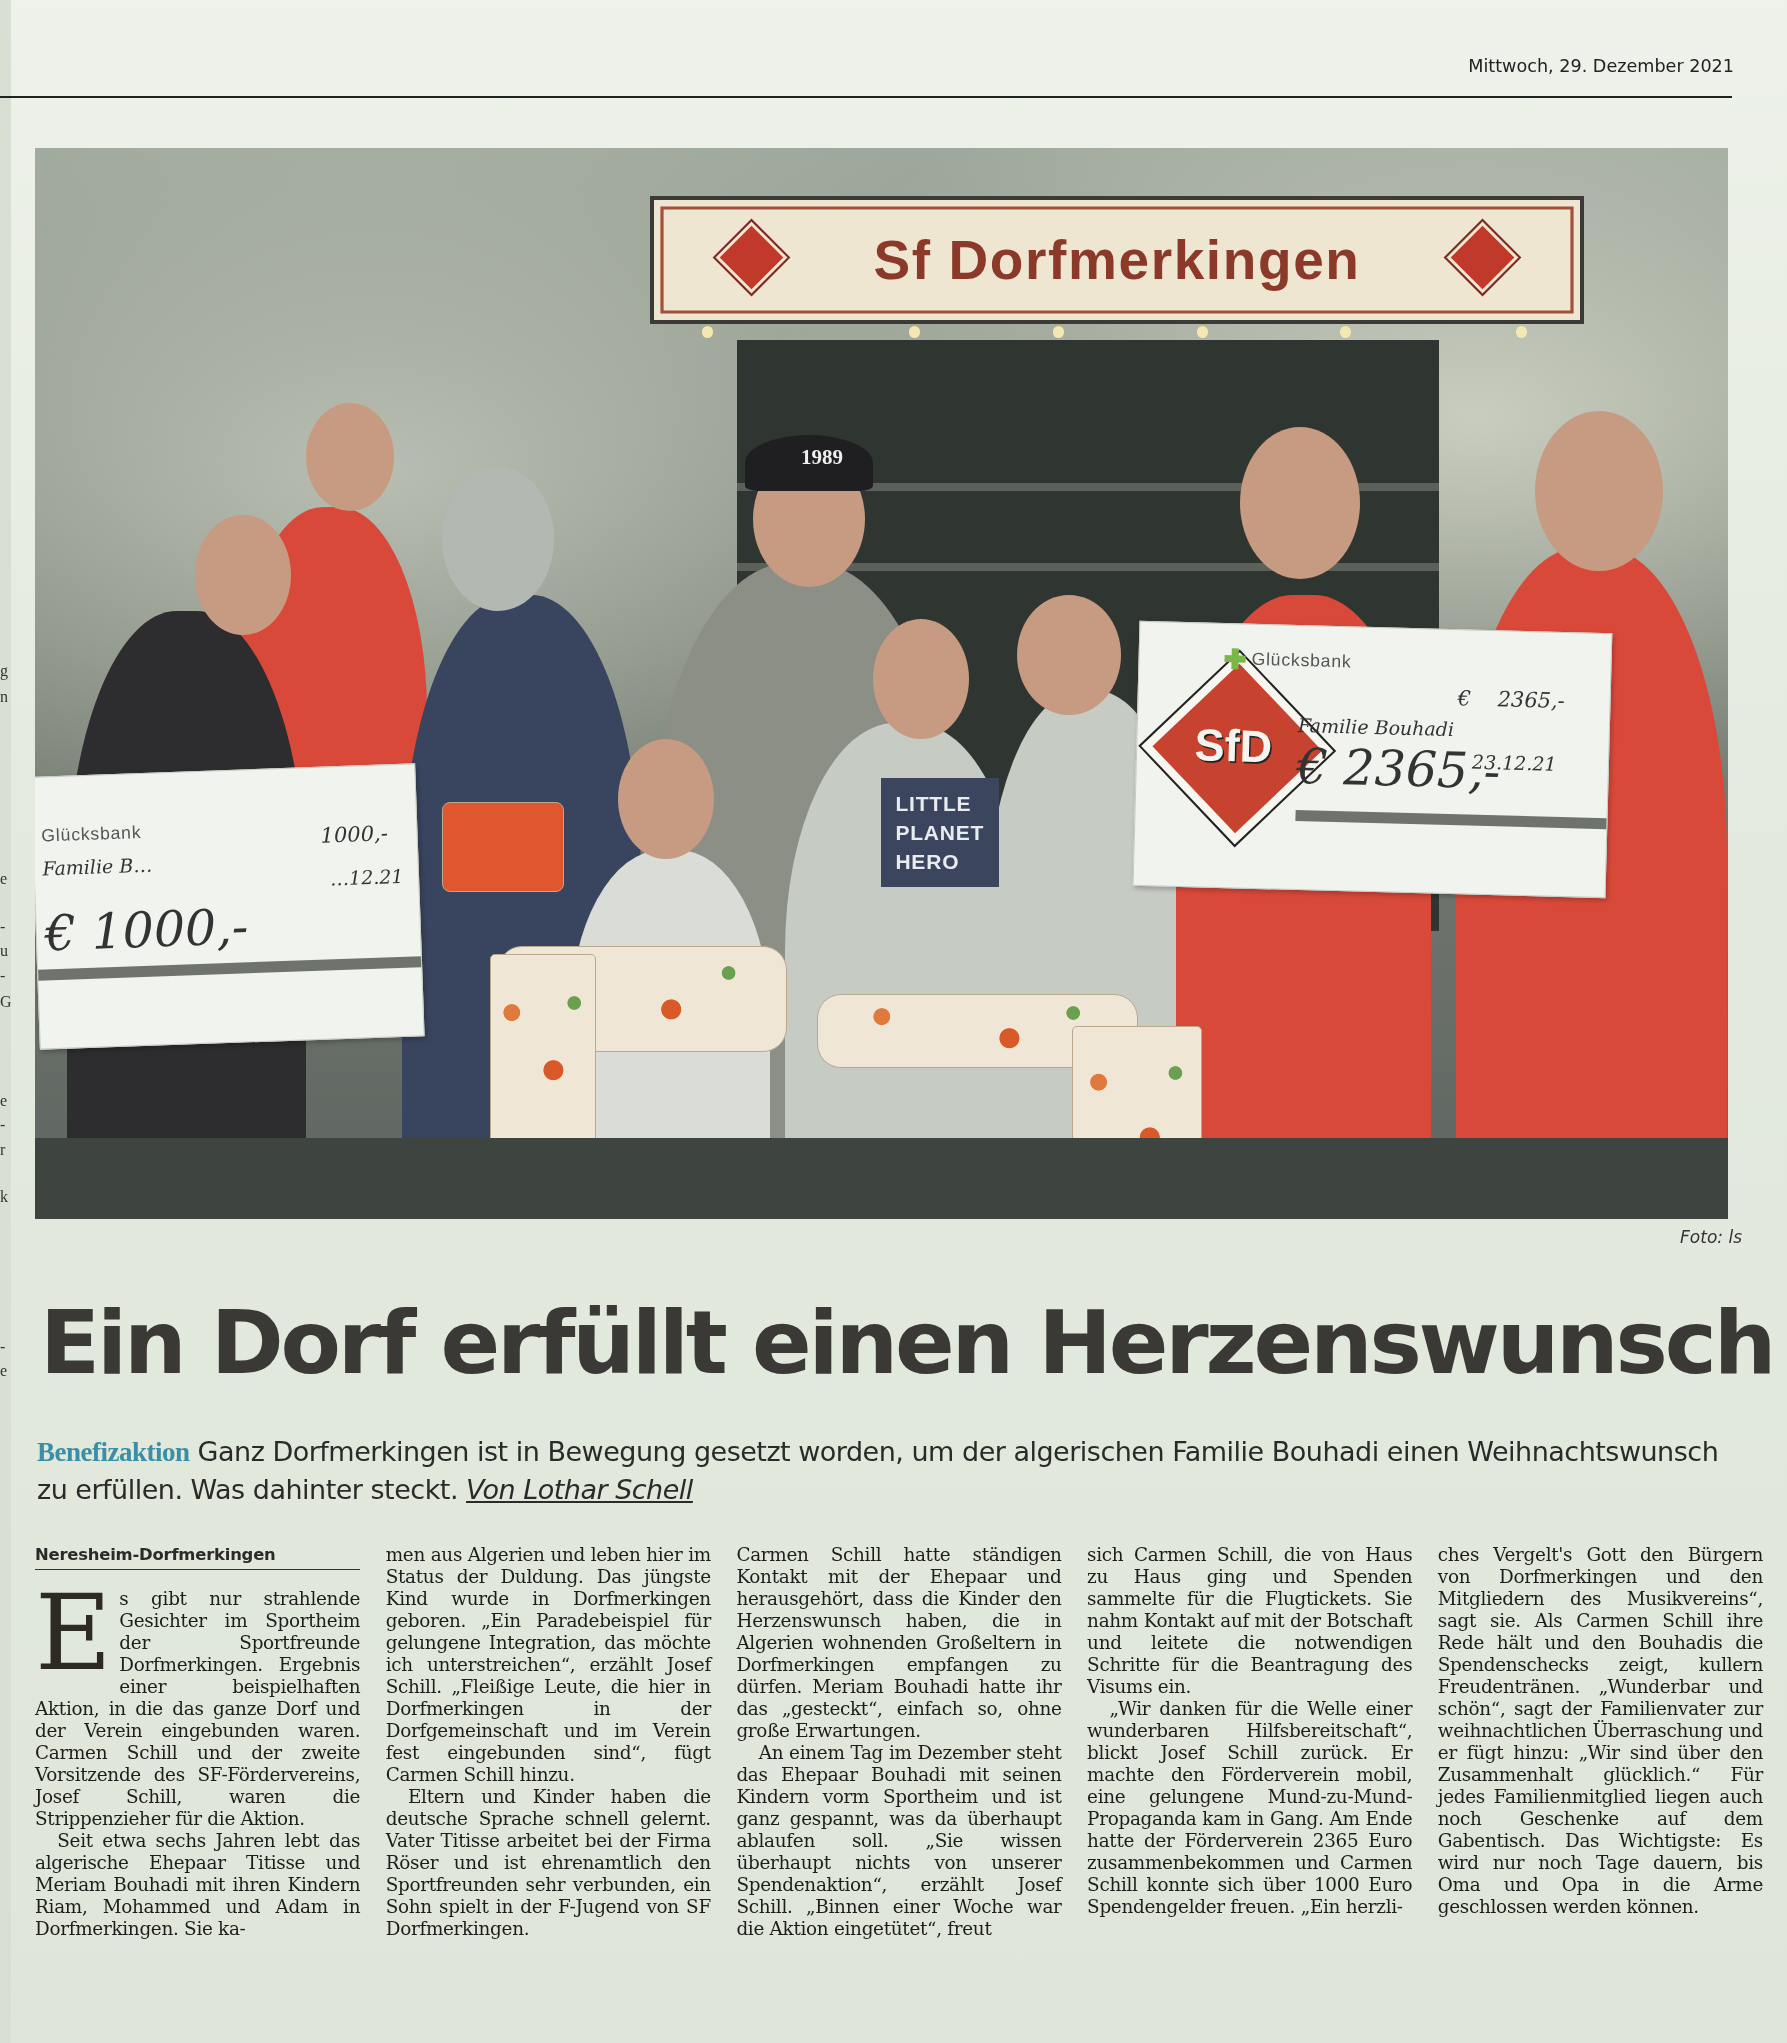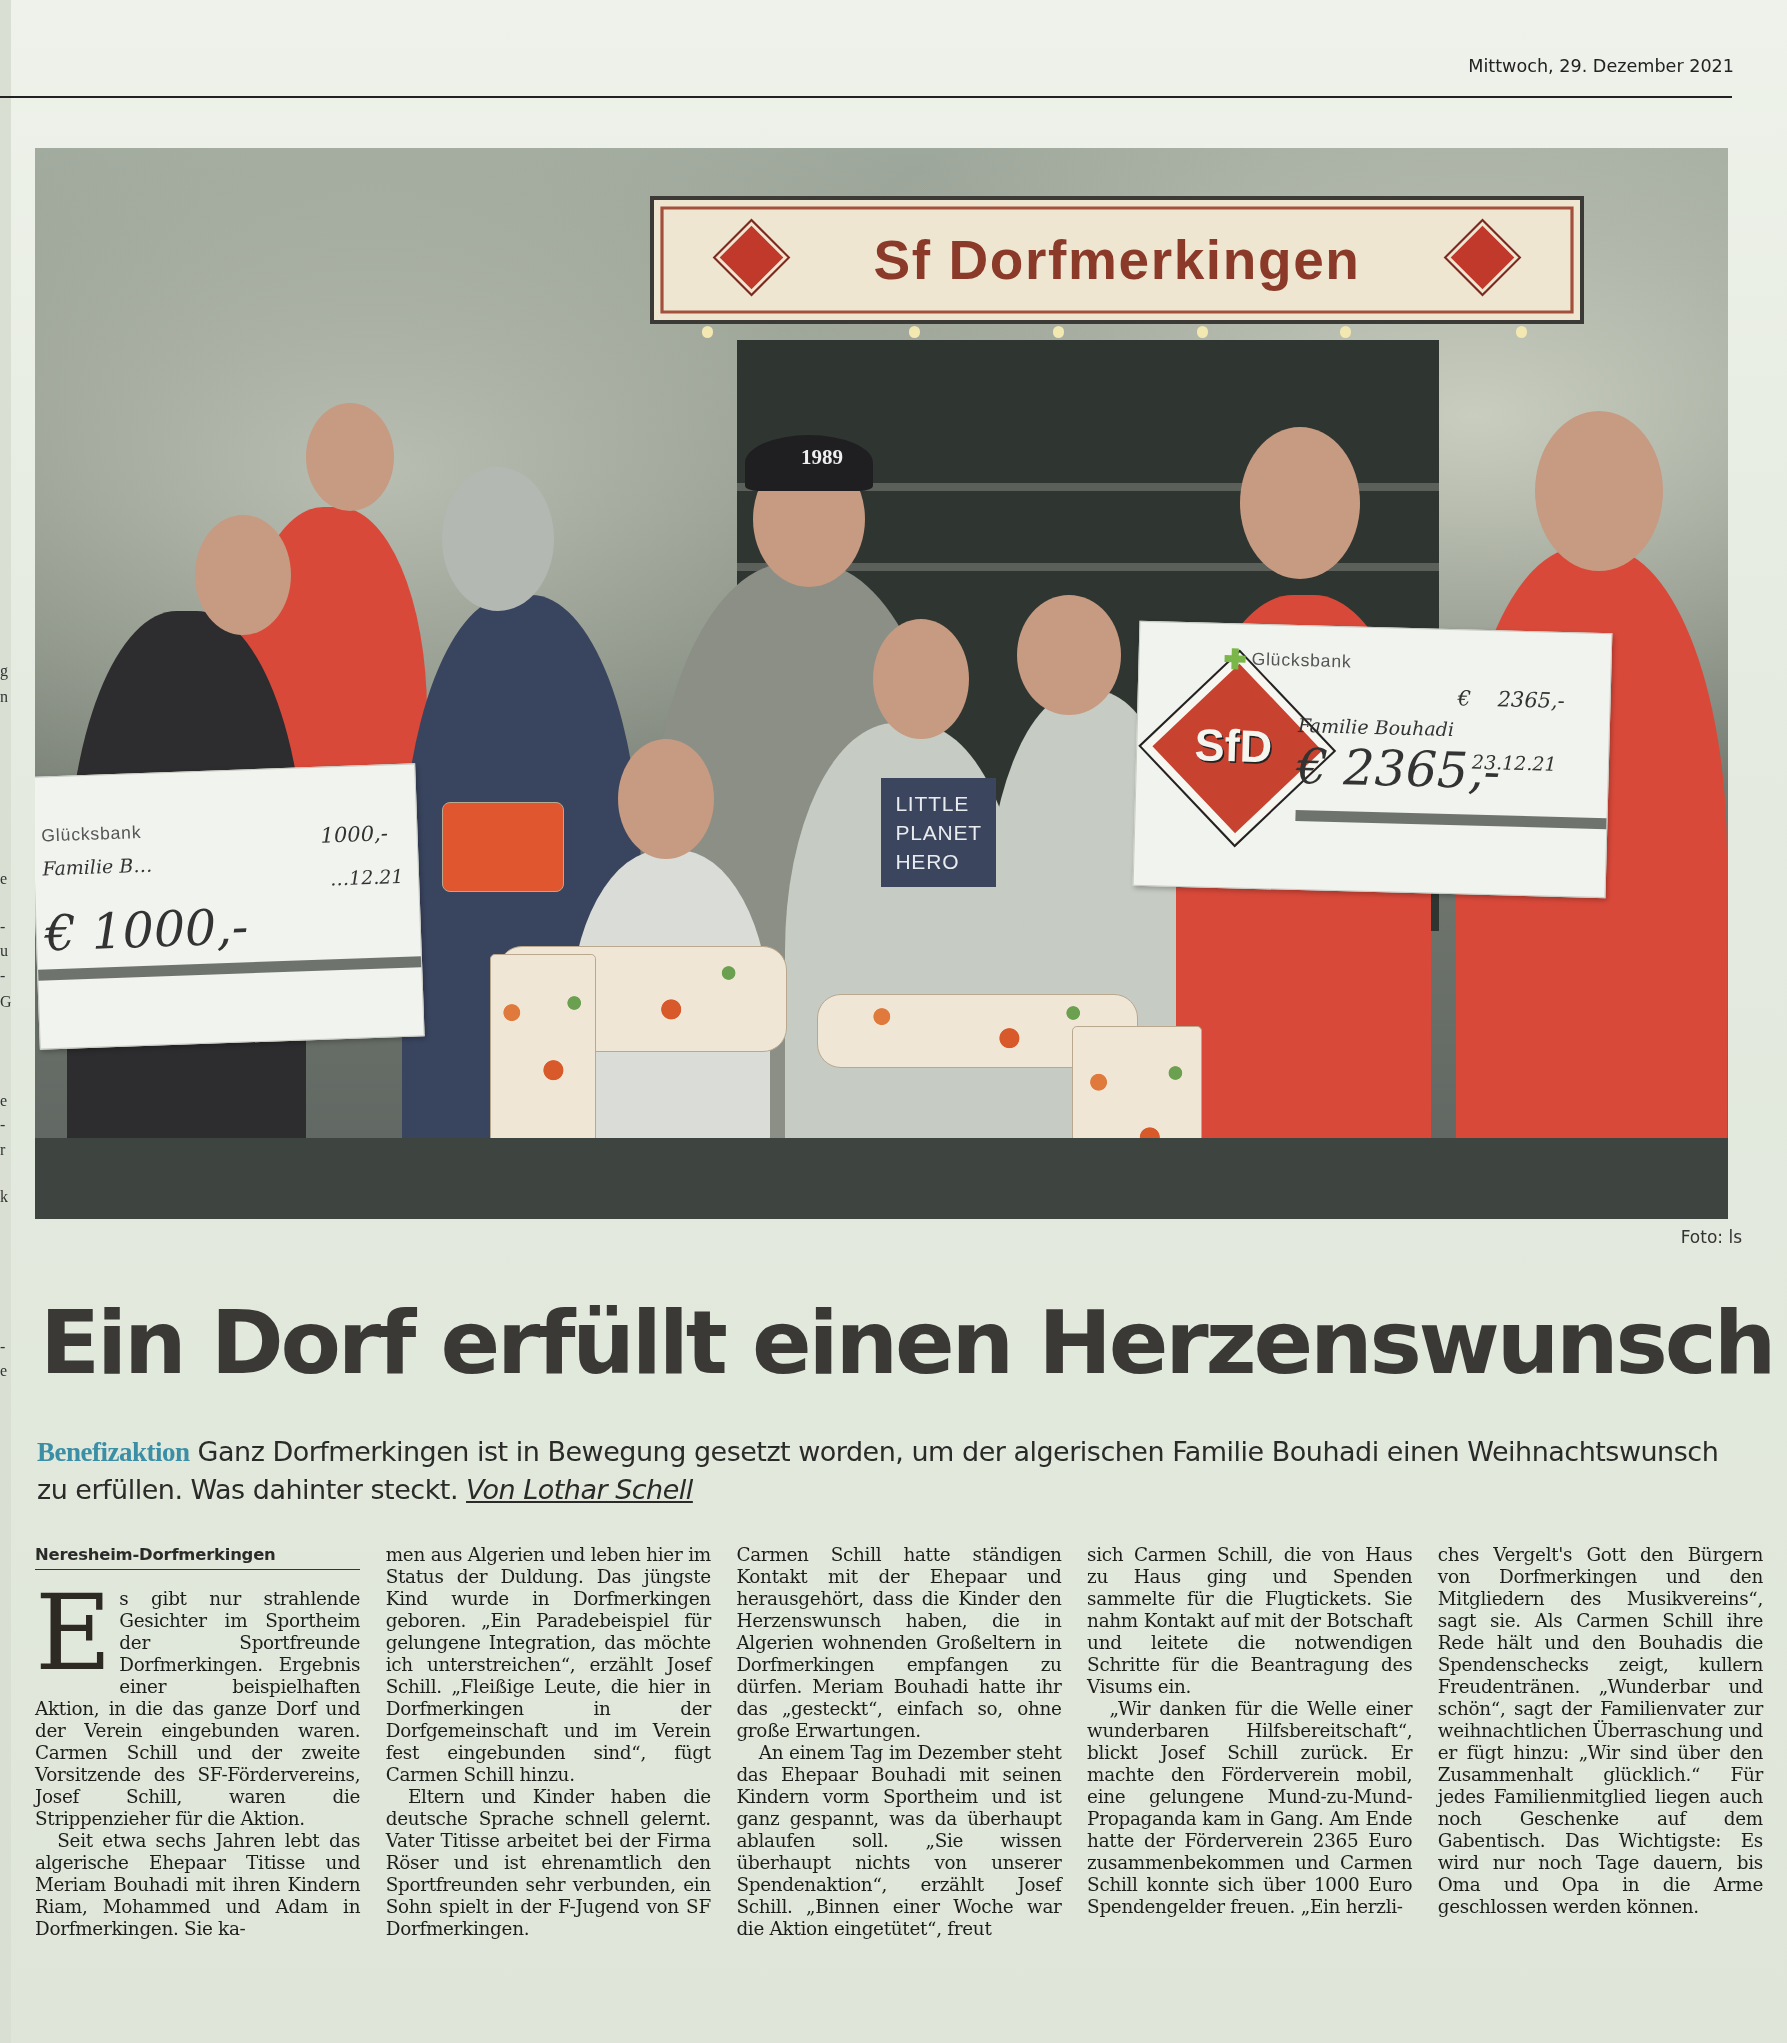--- a/index.html
+++ b/index.html
@@ -97,32 +97,32 @@
       position: absolute; border-radius: 24px;
       background:
         radial-gradient(circle at 20% 30%, #e07a3c 0 8px, transparent 8.8px),
         radial-gradient(circle at 60% 60%, #d85a2a 0 9.6px, transparent 10.4px),
         radial-gradient(circle at 80% 25%, #6aa050 0 6.4px, transparent 7.2px),
         #f0e6d6;
       border: 1.6px solid #b9a88e;
     }
     .shirt-print {
       position: absolute; background: #3b455e; color: #e8ecef;
-      font-family: "Liberation Sans", sans-serif; font-weight: normal; font-size: 21px; line-height: 29px;
+      font-family: "Liberation Sans", sans-serif; font-weight: bold; font-size: 21px; line-height: 29px;
       padding: 11.2px 14.4px; letter-spacing: 0.8px;
     }
     .cap-text { position: absolute; font-family: "Liberation Serif", serif; font-weight: bold; color: #eee; font-size: 21px; }
 
     .caption {
       position: absolute; left: 40px; top: 1229px; width: 1580px;
       font-family: "DejaVu Sans", sans-serif; font-size: 16.4px; color: #222; letter-spacing: -0.2px;
     }
     .photo-credit {
       position: absolute; right: 46px; top: 1227px;
-      font-family: "DejaVu Sans", sans-serif; font-size: 17px; color: #333;
+      font-family: "DejaVu Sans", sans-serif; font-style: italic; font-size: 17px; color: #333;
     }
     .headline {
       position: absolute; left: 40px; top: 1291px;
       font-family: "DejaVu Sans", sans-serif; font-weight: bold; font-size: 88px; color: #3a3936;
       letter-spacing: -3.2px; white-space: nowrap;
     }
     .standfirst {
       position: absolute; left: 37px; top: 1433px; width: 1716px;
       font-family: "DejaVu Sans", sans-serif; font-size: 27px; line-height: 38px; color: #2a2a28;
       letter-spacing: -0.5px;

